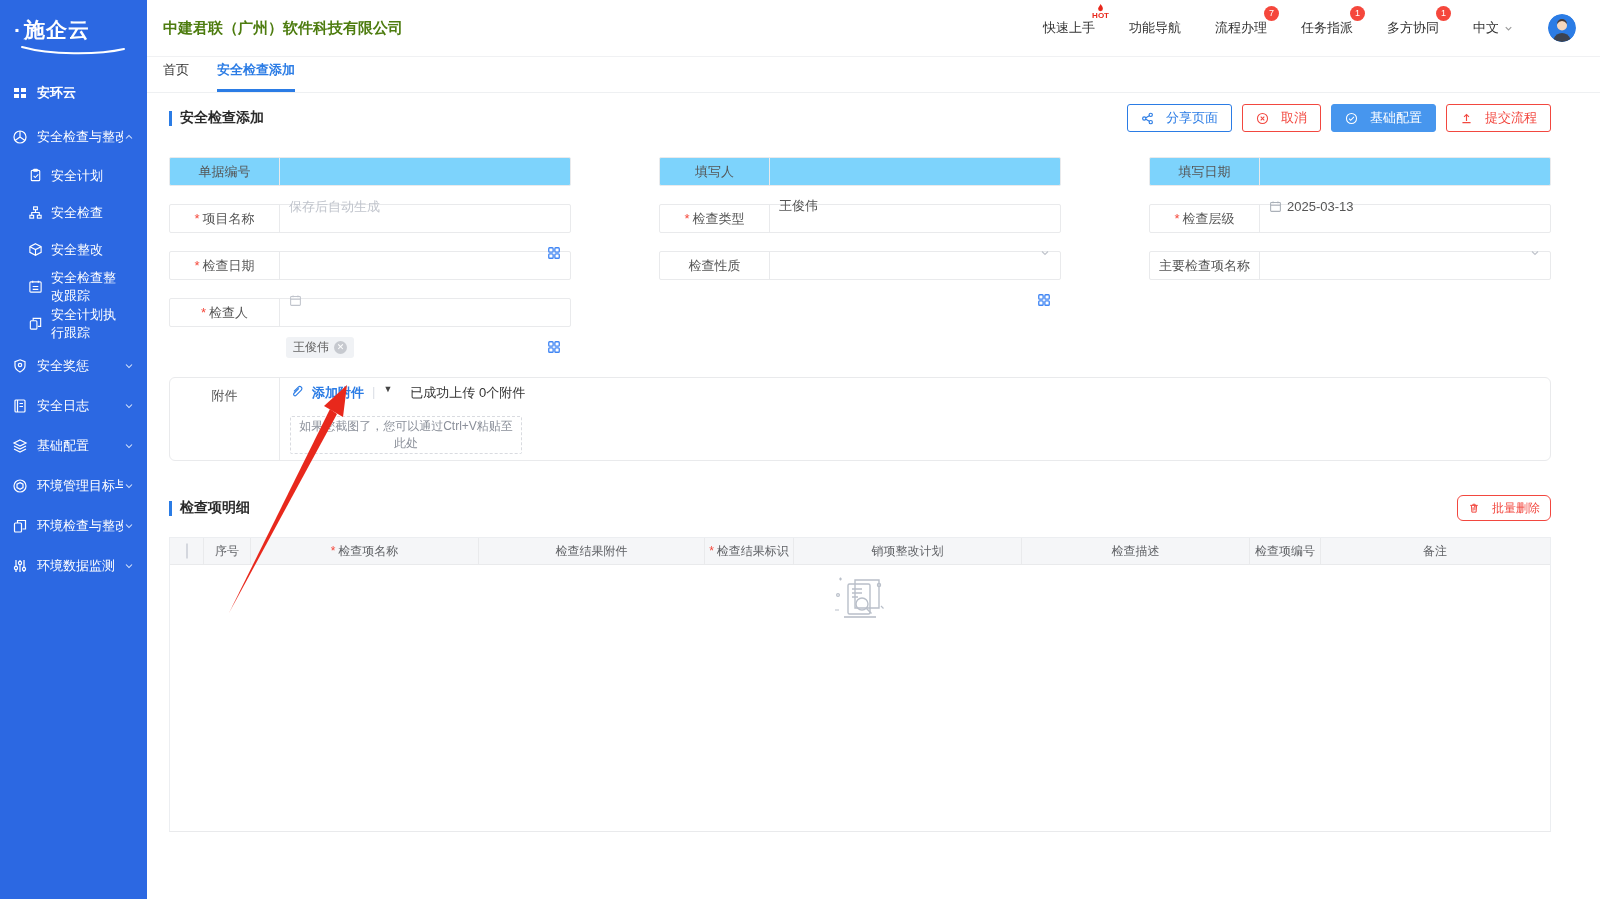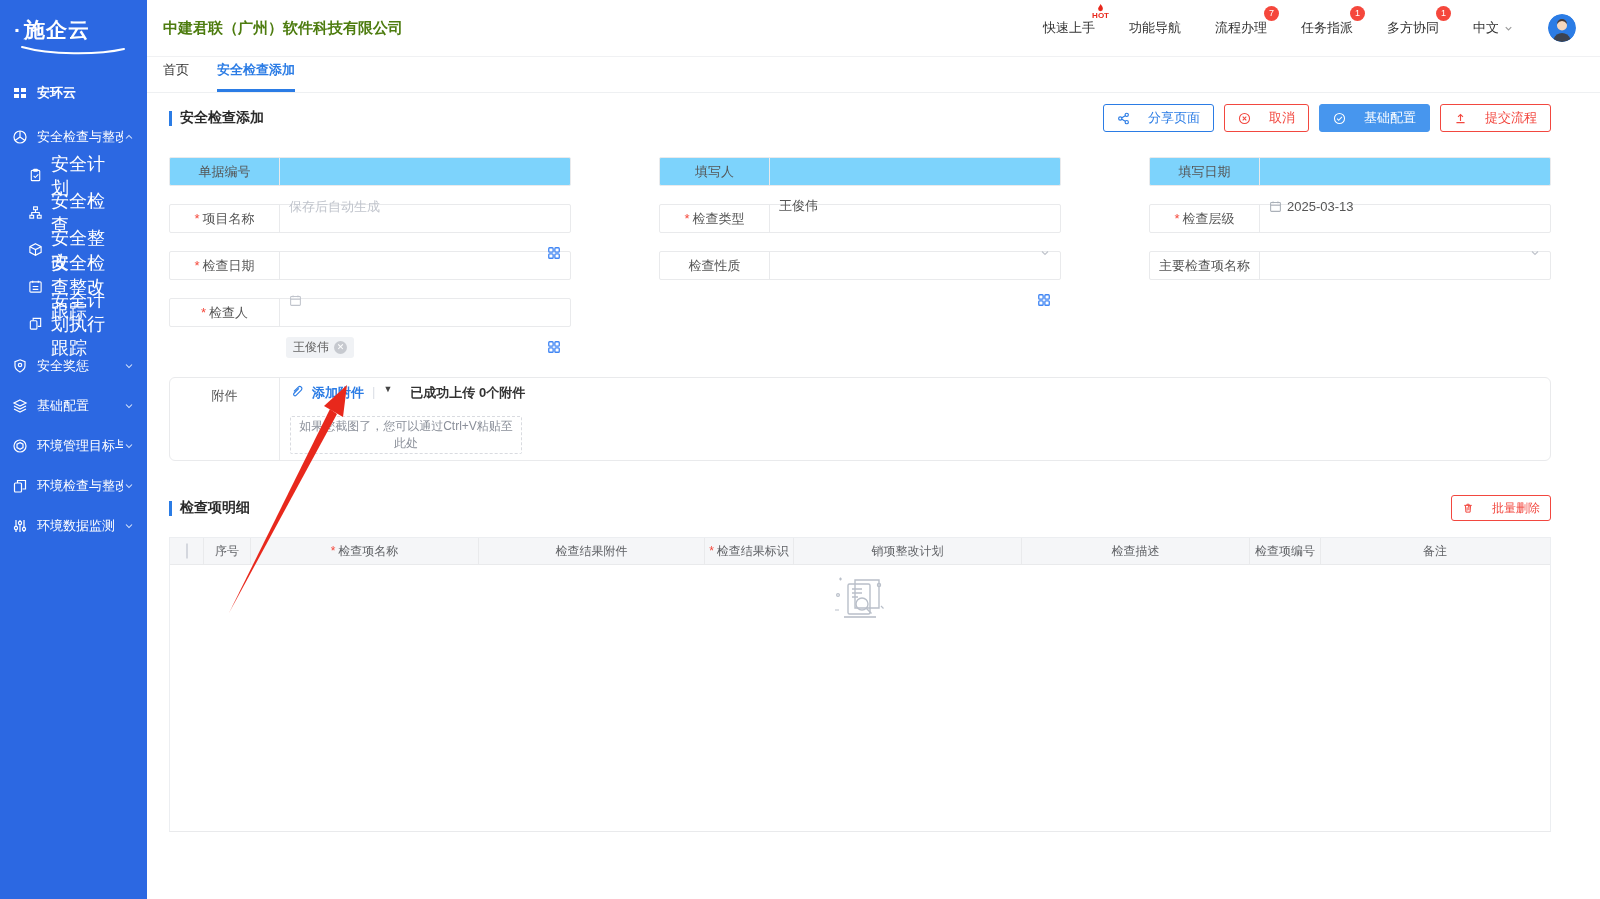--- a/index.html
+++ b/index.html
@@ -10,21 +10,21 @@
   .sidebar { width:147px; height:899px; background:#2c68e2; color:#fff; flex:0 0 147px; padding-top:10px; }
   .logo-wrap { padding:6px 14px 18px 14px; }
   .logo { font-size:21px; font-weight:bold; letter-spacing:1px; position:relative; }
   .logo::before { content:"·"; margin-right:2px; }
   .logo-swoosh { display:block; margin-top:1px; margin-left:6px; }
   .side-item { display:flex; align-items:center; height:40px; padding:0 12px; cursor:pointer; font-size:13px; }
   .side-item .ic { width:16px; height:16px; margin-right:9px; flex:0 0 16px; display:inline-flex; }
   .side-item .lbl { flex:1; white-space:nowrap; overflow:hidden; }
   .side-item .chev { width:12px; height:12px; opacity:.85; }
   .side-item.bold { font-weight:bold; margin-bottom:4px; }
-  .side-sub { display:flex; align-items:center; height:37px; padding:0 28px 0 28px; cursor:pointer; font-size:18px; }
+  .side-sub { display:flex; align-items:center; height:37px; padding:0 28px 0 28px; cursor:pointer; font-size:13px; }
   .side-sub .ic { width:15px; height:15px; margin-right:8px; flex:0 0 15px; display:inline-flex; }
   .side-group { margin-top:2px; }
 
   
   .main { flex:1; display:flex; flex-direction:column; background:#fff; min-width:0; position:relative; }
 
   .topbar { height:57px; display:flex; align-items:center; padding:0 24px 0 16px; border-bottom:1px solid #f0f1f3; }
   .company { font-size:15px; font-weight:bold; color:#4d7c0f; }
   .topnav { margin-left:auto; display:flex; align-items:center; gap:34px; }
   .topnav-item { position:relative; color:#333; cursor:pointer; font-size:13px; white-space:nowrap; }
@@ -39,21 +39,21 @@
   .tab { padding-bottom:10px; cursor:pointer; font-size:13px; color:#333; border-bottom:3px solid transparent; }
   .tab.active { color:#2b7ce5; border-bottom-color:#2b7ce5; font-weight:bold; }
 
   .content { flex:1; padding:10px 49px 0 22px; position:relative; }
 
   .sec-head { display:flex; align-items:center; height:30px; margin-bottom:4px; }
   .sec-bar { width:3px; height:15px; background:#2b7ce5; margin-right:8px; }
   .sec-title { font-size:14px; color:#2a2a2a; font-weight:bold; }
 
   .actions { margin-left:auto; display:flex; gap:10px; }
-  .btn { display:inline-flex; align-items:center; gap:18px; height:28px; padding:0 13px; border-radius:3px; font-size:13px; cursor:pointer; background:#fff; border:1px solid; }
+  .btn { display:inline-flex; align-items:center; gap:12px; height:28px; padding:0 13px; border-radius:3px; font-size:13px; cursor:pointer; background:#fff; border:1px solid; }
   .btn svg { flex:0 0 auto; }
   .btn.blue-line { color:#2b7ce5; border-color:#2b7ce5; }
   .btn.red-line { color:#f2473f; border-color:#f2473f; }
   .btn.blue-solid { color:#fff; border-color:#4796ee; background:#4796ee; }
 
   
   .form-grid { display:grid; grid-template-columns:1fr 1fr 1fr; column-gap:88px; row-gap:18px; margin-top:24px; }
   .field { display:flex; align-items:stretch; height:29px; border:1px solid #e9eaec; border-radius:2px; background:#fff; }
   .field.disabled { background:#7dd3fc; }
   .f-label { flex:0 0 110px; display:flex; align-items:center; justify-content:center; font-size:13px; color:#555; border-right:1px solid #e9eaec; padding:0 4px; white-space:nowrap; }
@@ -66,26 +66,26 @@
   .tag { display:inline-flex; align-items:center; gap:5px; background:#f0f2f5; border-radius:3px; padding:2px 7px; font-size:12px; color:#666; }
   .tag .tclose { width:13px; height:13px; border-radius:50%; background:#c6c9cf; color:#fff; font-size:9px; line-height:13px; text-align:center; cursor:pointer; }
 
   .attach-row { grid-column:1 / 4; display:flex; border:1px solid #e9eaec; border-radius:6px; min-height:84px;margin-top:32px; }
   .attach-label { flex:0 0 110px; display:flex; justify-content:center; padding-top:9px; font-size:13px; color:#555; border-right:1px solid #e9eaec; }
   .attach-body { flex:1; padding:6px 10px; }
   .attach-line { display:flex; gap:8px; height:26px; }
   .link-blue { color:#2b7ce5; font-size:13px; font-weight:bold; cursor:pointer; }
   .v-div { color:#dcdfe6; }
   .dd-caret { font-size:9px; color:#444; cursor:pointer; }
-  .upload-status { font-size:13px; font-weight:bold; color:#333; margin-left:10px; }
+  .upload-status { font-size:13px; font-weight:normal; color:#333; margin-left:10px; }
   .paste-box { margin-top:6px; width:232px; height:38px; border:1px dashed #d9dbe0; border-radius:2px; display:flex; align-items:center; justify-content:center; font-size:12px; color:#8a8f99; padding:0 8px; text-align:center; }
 
   
   .detail-head { display:flex; align-items:center; margin-top:32px; height:30px; }
-  .btn.small { height:26px; padding:0 10px; font-size:12px; }
+  .btn.small { height:26px; padding:0 10px; font-size:12px;border-radius:6px; }
   .table { margin-top:14px; border:1px solid #eceef1; border-bottom:1px solid #e9eaec; }
   .thead { display:flex; background:#f5f6f8; height:27px; align-items:center; border-bottom:1px solid #e9eaec; }
   .th { font-size:12px; color:#606266; text-align:center; border-right:1px solid #e9eaec; height:27px; line-height:27px; white-space:nowrap; overflow:hidden; }
   .th:last-child { border-right:none; }
   .checkbox { width:14px; height:14px; border:1px solid #d4d7de; border-radius:2px; background:#fff; margin:0 auto; cursor:pointer; }
   .tbody { height:266px; background:#fff; display:flex; justify-content:center; align-items:flex-start; padding-top:8px; }
 
   .arrow-overlay { position:absolute; left:0; top:0; width:1600px; height:899px; pointer-events:none; z-index:9; }
 </style>
 </head>
@@ -175,20 +175,32 @@
   </div>
 
   <div class="side-item" style="margin-top:4px">
     <span class="ic">
       <svg width="16" height="16" viewBox="0 0 16 16" fill="none" stroke="#fff" stroke-width="1.2">
           <path d="M8 1.8l5 1.8v4.2c0 3-2.3 4.9-5 6.2-2.7-1.3-5-3.2-5-6.2V3.6z"></path>
           <circle cx="8" cy="7" r="1.7"></circle>
         </svg>
     </span>
     <span class="lbl">安全奖惩</span>
+    <svg class="chev" viewBox="0 0 16 16" fill="none" stroke="#fff" stroke-width="1.4">
+        <polyline points="4,6 8,10 12,6"></polyline>
+      </svg>
+  </div>
+  <div class="side-item">
+    <span class="ic">
+      <svg width="16" height="16" viewBox="0 0 16 16" fill="none" stroke="#fff" stroke-width="1.2">
+          <rect x="3" y="2" width="10" height="12" rx="1"></rect>
+          <path d="M5.5 2v12M7.5 5.5h3.5M7.5 8.5h3.5"></path>
+        </svg>
+    </span>
+    <span class="lbl">安全日志</span>
     <svg class="chev" viewBox="0 0 16 16" fill="none" stroke="#fff" stroke-width="1.4">
         <polyline points="4,6 8,10 12,6"></polyline>
       </svg>
   </div>
   <div class="side-item">
     <span class="ic">
       <svg width="16" height="16" viewBox="0 0 16 16" fill="none" stroke="#fff" stroke-width="1.2">
           <polygon points="8,2 14,5 8,8 2,5"></polygon>
           <path d="M2 8l6 3 6-3M2 11l6 3 6-3"></path>
         </svg>

